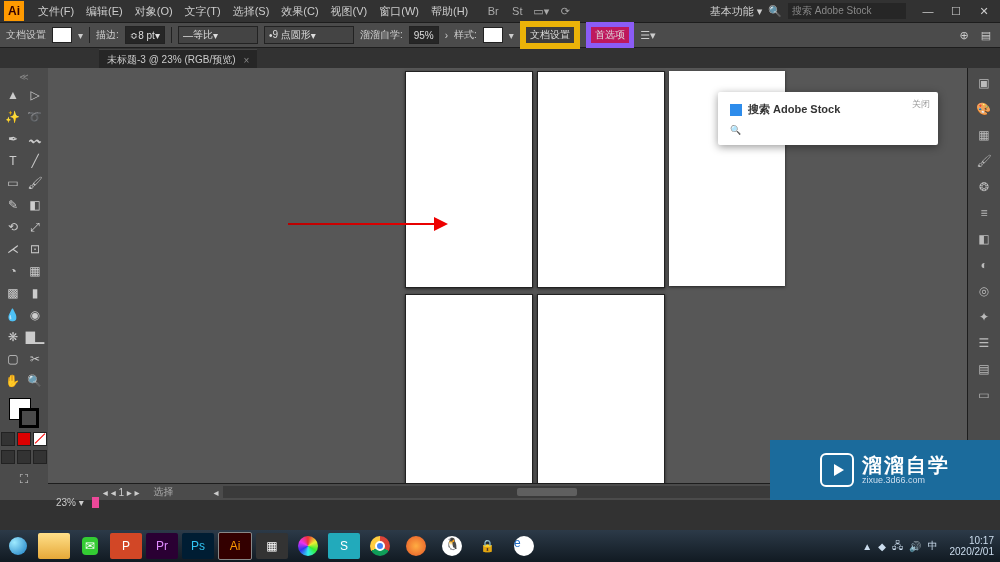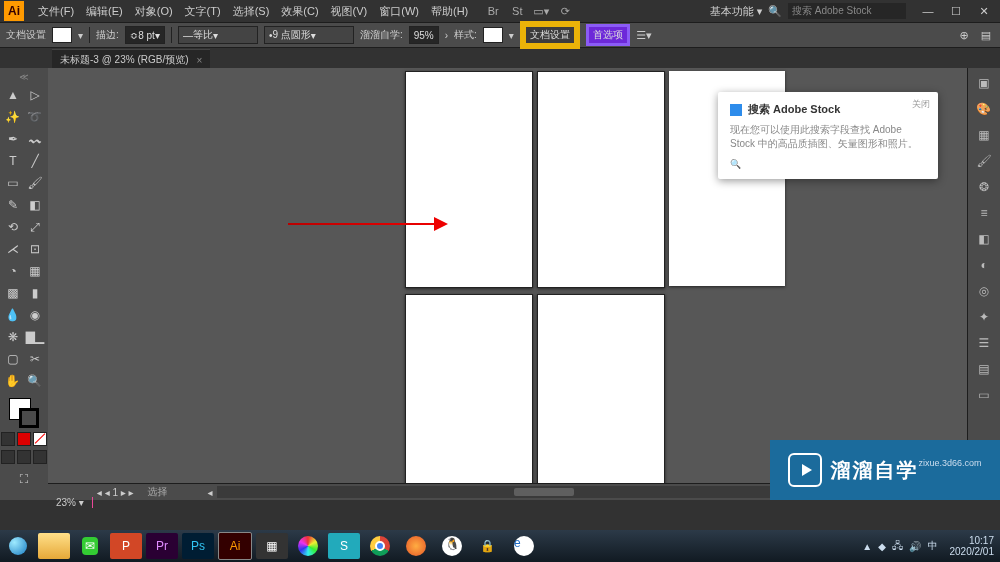--- a/index.html
+++ b/index.html
@@ -15,21 +15,21 @@
   .win-ctrl span{width:24px;text-align:center;}
 
   .control-bar{height:24px;background:#4b4b4b;border-bottom:1px solid #1d1d1d;display:flex;align-items:center;padding:0 6px;gap:6px;}
   .ctrl-label{white-space:nowrap;font-size:10px;color:#ccc;}
   .ctrl-swatch{width:18px;height:14px;background:#fff;border:1px solid #222;}
   .ctrl-input{background:#262626;color:#ddd;font-size:10px;padding:1px 4px;border:1px solid #222;height:14px;display:flex;align-items:center;}
   .ctrl-sep{width:1px;height:16px;background:#222;}
   .ctrl-swatch-dark{width:18px;height:14px;background:#fff;border:1px solid #222;}
   .ctrl-pref{width:16px;height:16px;display:flex;align-items:center;justify-content:center;}
 
-  .tab-bar{height:22px;background:#323232;display:flex;align-items:flex-end;padding-left:52px;}
+  .tab-bar{height:22px;background:#323232;display:flex;align-items:flex-end;padding-left:52px;margin-left:47px;}
   .tab{background:#262626;height:20px;display:flex;align-items:center;padding:0 8px;font-size:10px;color:#ccc;border-top:1px solid #444;}
   .tab .close{margin-left:8px;color:#888;}
 
   .work{position:absolute;top:68px;left:0;right:0;bottom:62px;}
 
   .tool-col{position:absolute;left:0;top:0;bottom:0;width:48px;background:#4b4b4b;border-right:1px solid #1d1d1d;display:flex;flex-direction:column;align-items:center;padding-top:4px;}
   .tool-row{display:flex;}
   .tool-btn{width:22px;height:22px;display:flex;align-items:center;justify-content:center;color:#ccc;font-size:12px;}
   .tool-swatches{position:relative;width:30px;height:30px;margin-top:6px;}
   .sw-fill{position:absolute;left:0;top:0;width:20px;height:20px;background:#fff;border:1px solid #000;}
@@ -59,29 +59,29 @@
 
   .popup{position:absolute;top:24px;right:62px;width:196px;background:#fff;color:#555;border-radius:2px;box-shadow:0 2px 8px rgba(0,0,0,.4);padding:10px 12px;font-size:10px;}
   .popup .title{display:flex;align-items:center;font-weight:bold;color:#333;font-size:11px;margin-bottom:6px;}
   .popup .title .sq{width:12px;height:12px;background:#2d8ceb;margin-right:6px;}
   .popup .close{position:absolute;right:8px;top:6px;color:#999;cursor:default;font-size:9px;}
   .popup .body{line-height:1.4;color:#888;}
   .popup .hint{display:flex;margin-top:8px;color:#999;font-size:9px;}
   .popup .hint .mag{width:16px;flex:none;margin-right:4px;}
 
   .status{position:absolute;left:48px;right:32px;bottom:0;height:16px;background:#4b4b4b;border-top:1px solid #1d1d1d;display:flex;align-items:center;font-size:10px;color:#ccc;}
-  .zoom{padding:0 8px;border-right:1px solid #ec4899;margin-top:20px;}
+  .zoom{padding:0 8px;border-right:7px solid #ec4899;margin-top:20px;}
   .scroll-track{flex:1;height:12px;background:#3a3a3a;position:relative;margin:0 4px;}
   .scroll-thumb{position:absolute;left:40%;width:60px;top:2px;height:8px;background:#5f5f5f;border-radius:2px;}
   .status-label{padding:0 40px 0 10px;color:#aaa;}
 
   .watermark{position:absolute;right:0;bottom:62px;width:230px;height:60px;background:#1b6b9c;display:flex;align-items:center;justify-content:center;color:#fff;}
   .wm-logo{width:30px;height:30px;border:2px solid #fff;border-radius:6px;display:flex;align-items:center;justify-content:center;margin-right:8px;}
   .wm-tri{width:0;height:0;border-left:10px solid #fff;border-top:6px solid transparent;border-bottom:6px solid transparent;margin-left:3px;}
-  .wm-text{display:flex;flex-direction:row;line-height:1.1;}
+  .wm-text{display:flex;flex-direction:column;line-height:1.1;}
   .wm-text .big{font-size:20px;font-weight:bold;letter-spacing:2px;}
   .wm-text .small{font-size:9px;color:#cde;}
 
   .taskbar{position:absolute;left:0;right:0;bottom:0;height:32px;background:linear-gradient(#2c3a48,#111a22);display:flex;align-items:center;}
   .start{width:36px;height:32px;display:flex;align-items:center;justify-content:center;}
   .start-orb{width:18px;height:18px;border-radius:50%;background:radial-gradient(circle at 30% 30%,#9eeaff,#1a7dc3);}
   .task-icon{width:32px;height:26px;margin:0 2px;border-radius:2px;display:flex;align-items:center;justify-content:center;font-size:12px;color:#fff;}
   .ti-folder{background:linear-gradient(#ffe08a,#e6a838);}
   .ti-ppt{background:#d24726;}
   .ti-pr{background:#2a0033;color:#e08bff;}
@@ -142,21 +142,21 @@
   <div class="ctrl-sep"></div>
   <div class="ctrl-input" style="width:70px;background:#444;">— <span>等比</span> ▾</div>
   <div class="ctrl-input" style="width:80px;background:#444;">• <span>9 点圆形</span> ▾</div>
   <span class="ctrl-label">溜溜自学:</span>
   <div class="ctrl-input">95%</div>
   <span class="ctrl-label">›</span>
   <span class="ctrl-label">样式:</span>
   <div class="ctrl-swatch-dark"></div>
   <span class="ctrl-label">▾</span>
   <div class="ctrl-input" style="background:#3c3c3c;border:6px solid #eab308;">文档设置</div>
-  <div class="ctrl-input" style="background:#6d28d9;border:3px solid #8b5cf6;">首选项</div>
+  <div class="ctrl-input" style="background:#be185d;border:5px solid #8b5cf6;">首选项</div>
   <span class="ctrl-pref">☰▾</span>
   <div class="menu-spacer"></div>
   <span class="ctrl-pref">⊕</span>
   <span class="ctrl-pref">▤</span>
 </div>
 
 <div class="tab-bar">
   <div class="tab">
     <span>未标题-3 @ 23% (RGB/预览)</span>
     <span class="close">×</span>
@@ -280,21 +280,20 @@
       </div>
     <span>▸</span>
   </div>
 
   <div class="popup">
     <div class="close">关闭</div>
     <div class="title">
         <div class="sq"></div>
         <span>搜索 Adobe Stock</span>
       </div>
-    <div class="body">现在您可以使用此搜索字段查找 Adobe Stock 中的高品质插图、矢量图形和照片。</div>
     <div class="hint">
       <div class="mag">🔍</div>
     </div>
   </div>
 </div>
 
 <div class="watermark">
   <div class="wm-logo">
       <div class="wm-tri"></div>
     </div>

